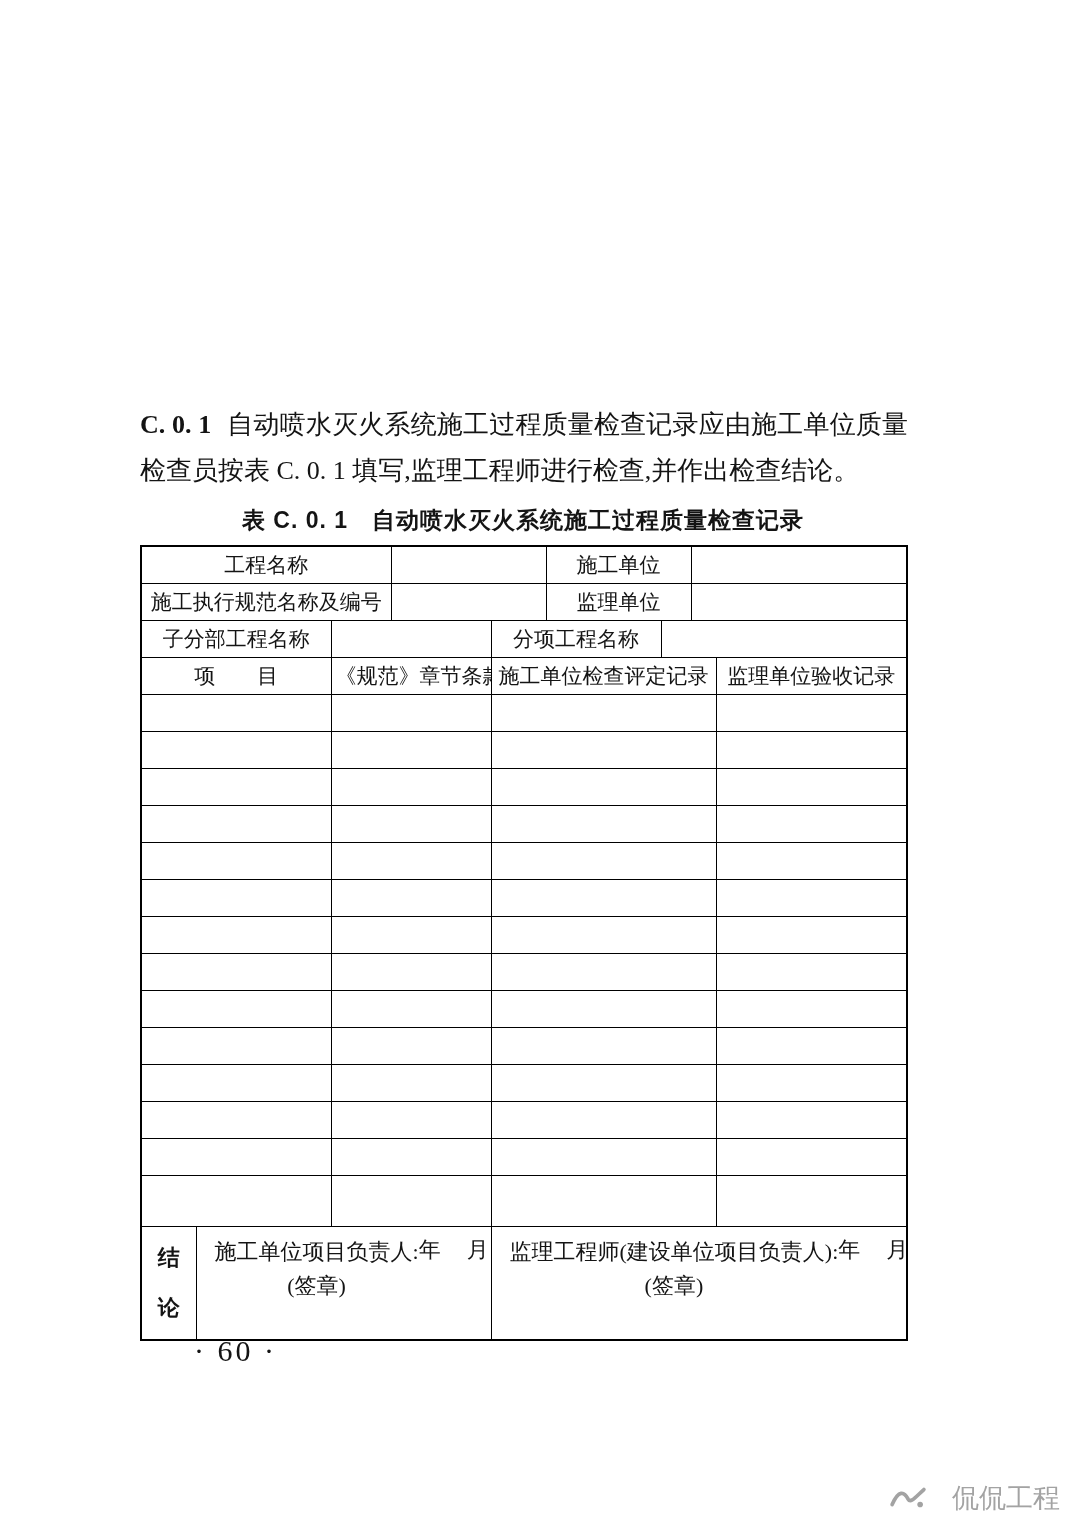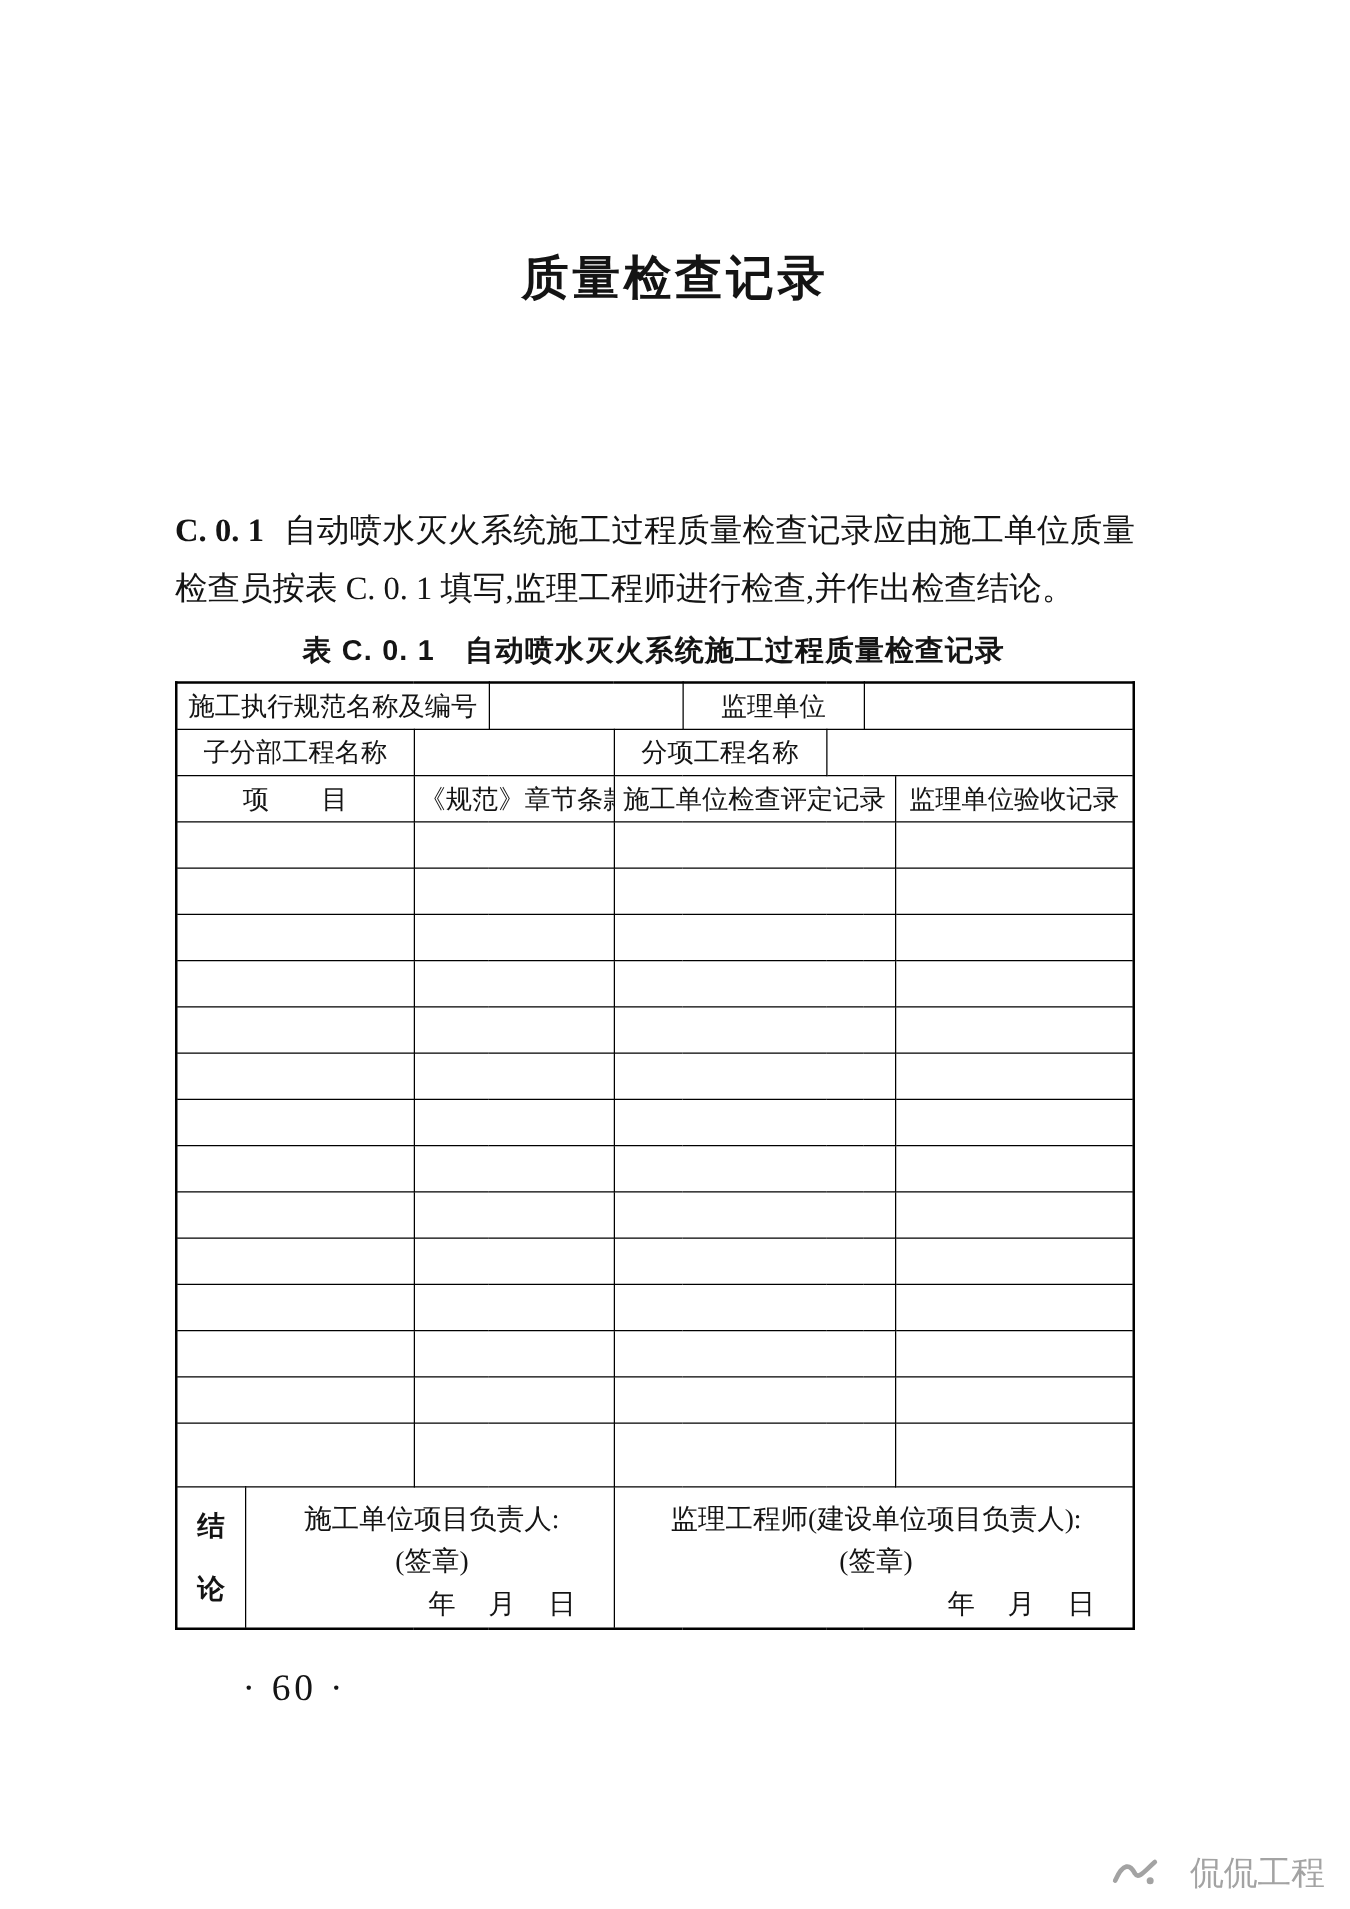--- a/index.html
+++ b/index.html
@@ -61,21 +61,21 @@
 
   
   table.form tr.concl td { height: 112px; }
   .concl-stack {
     display: flex; flex-direction: column;
     justify-content: space-around; align-items: center;
     height: 100px; font-size: 22px; font-weight: bold;
   }
   td.sign { text-align: left; vertical-align: top; padding: 0; }
   .sign-inner {
-    display: flex; flex-direction: column; justify-content: space-between;
+    display: flex; justify-content: space-between;
     height: 100px; padding: 8px 10px 4px 14px;
     font-size: 22px;
   }
   .sign-inner .line { line-height: 34px; white-space: nowrap; }
   .sign-inner .date { text-align: right; padding-right: 14px; letter-spacing: 2px; }
 
   
   .page-number {
     position: absolute; top: 1334px; left: 150px;
     font-size: 30px; letter-spacing: 3px; margin-left: 44px;
@@ -85,40 +85,45 @@
     display: flex; align-items: center; gap: 25px;
     color: #a3a3a3;
     font-family: "Liberation Sans", sans-serif;
     font-size: 27px;
   }
 </style>
 </head>
 <body>
 
 <div class="doc-title">
-  <div>质量检查记录</div>
 </div>
 
 <p class="clause"><span class="num">C. 0. 1</span><span>自动喷水灭火系统施工过程质量检查记录应由施工单位质量检查员按表 C. 0. 1 填写,监理工程师进行检查,并作出检查结论。</span></p>
 
 <div class="caption">表 C. 0. 1　自动喷水灭火系统施工过程质量检查记录</div>
 
 <table class="form">
   <colgroup>
     <col style="width:55px">
       <col style="width:135px">
       <col style="width:60px">
     <col style="width:100px">
       <col style="width:55px">
       <col style="width:115px">
     <col style="width:30px">
       <col style="width:25px">
       <col style="width:191px">
   </colgroup>
   <tbody>
+    <tr>
+      <td colspan="3">工程名称</td>
+      <td colspan="2"></td>
+      <td colspan="2">施工单位</td>
+      <td colspan="2"></td>
+    </tr>
     <tr>
       <td colspan="3">施工执行规范名称及编号</td>
       <td colspan="2"></td>
       <td colspan="2">监理单位</td>
       <td colspan="2"></td>
     </tr>
     <tr>
       <td colspan="2">子分部工程名称</td>
       <td colspan="2"></td>
       <td colspan="2">分项工程名称</td>

